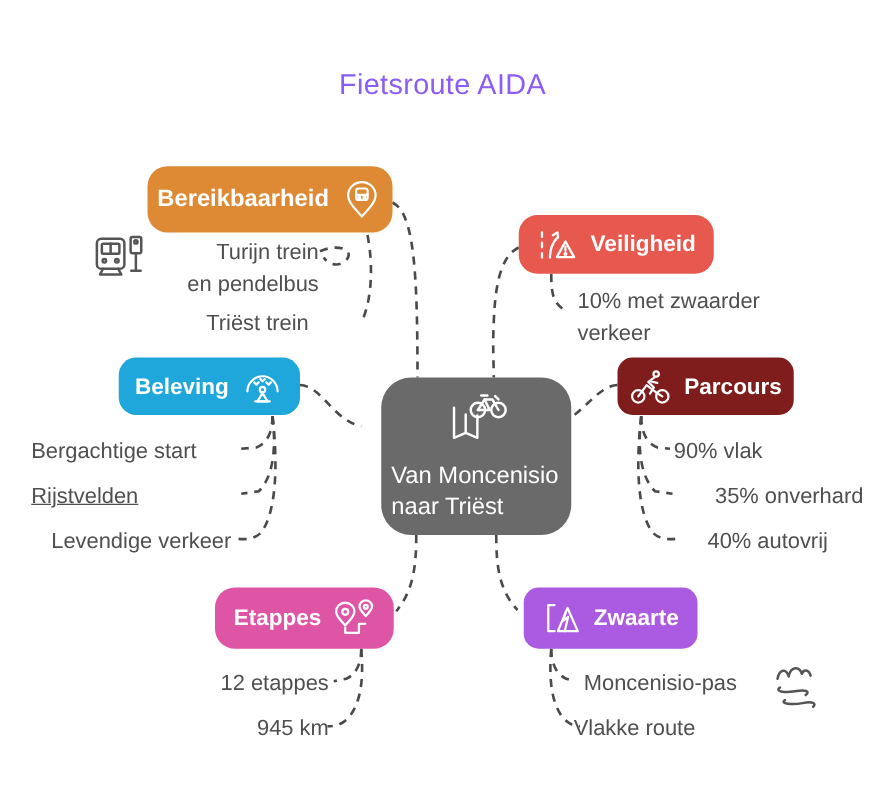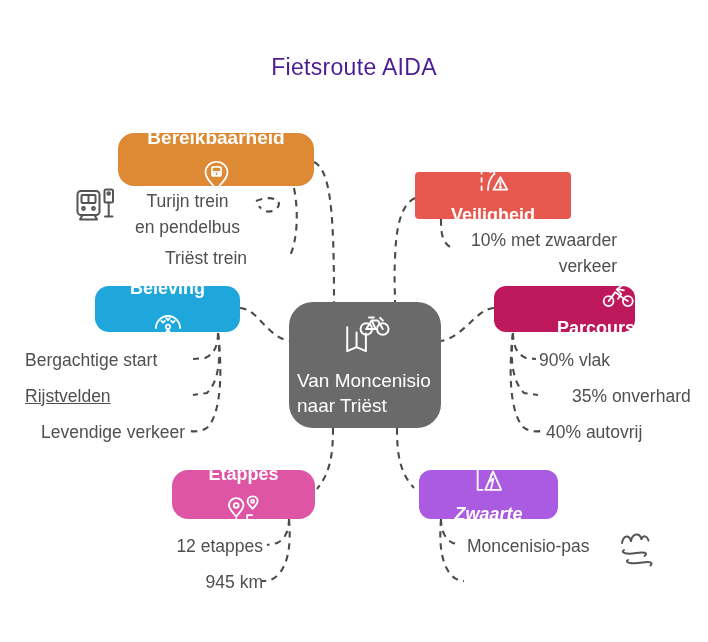--- a/index.html
+++ b/index.html
@@ -1,50 +1,50 @@
 <!DOCTYPE html>
 <html><head>
 <meta charset="utf-8">
 <style>
   html,body{margin:0;padding:0;background:#fff;}
   .stage{position:relative;width:708px;height:642px;background:#ffffff;
          font-family:"Liberation Sans",sans-serif;overflow:hidden;}
   .title{position:absolute;top:54px;left:0;width:100%;text-align:center;
-         font-size:23px;color:#4c1d95;letter-spacing:.3px;}
+         font-size:23px;color:#8b5cf6;letter-spacing:.3px;}
   
   .connectors{position:absolute;left:0;top:0;pointer-events:none;}
   .conn{fill:none;stroke:#4a4a4a;stroke-width:2.1;stroke-dasharray:6.5 5.5;}
   
   .node{position:absolute;display:flex;align-items:center;justify-content:center;
-        gap:10px;color:#fff;font-weight:700;font-size:18px;box-sizing:border-box;flex-direction:column;}
+        gap:10px;color:#fff;font-weight:700;font-size:18px;box-sizing:border-box;}
   .node svg{display:block;}
   .n-bereikbaarheid{left:118px;top:133px;width:196px;height:53px;border-radius:16px;font-size:19px;}
-  .n-veiligheid{left:415px;top:172px;width:156px;height:47px;border-radius:4px;}
+  .n-veiligheid{left:415px;top:172px;width:156px;height:47px;border-radius:15px;}
   .n-beleving{left:95px;top:286px;width:145px;height:46px;border-radius:14px;}
   .n-parcours{left:494px;top:286px;width:141px;height:46px;border-radius:12px;}
   .n-etappes{left:172px;top:470px;width:143px;height:49px;border-radius:16px;}
   .n-zwaarte{left:419px;top:470px;width:139px;height:49px;border-radius:12px;}
   
   .central{position:absolute;left:289px;top:302px;width:152px;height:126px;border-radius:24px;
            display:flex;flex-direction:column;align-items:center;justify-content:center;
            color:#fff;gap:3px;}
   .central .ctext{width:100%;padding:0 8px;box-sizing:border-box;text-align:left;
                   font-size:19px;line-height:25px;font-weight:400;}
   .central .ctext span{display:block;}
   
   .item{position:absolute;font-size:17.5px;color:#4f4f4f;line-height:26px;white-space:pre-line;}
-  .it-turijn{top:188px;left:120px;width:135px;text-align:center;}
+  .it-turijn{top:188px;left:120px;width:135px;text-align:right;}
   .it-triest{top:245px;left:165px;width:120px;text-align:left;}
-  .it-verkeer{top:227px;left:447px;width:170px;text-align:right;}
+  .it-verkeer{top:227px;left:462px;width:170px;text-align:left;}
   .it-berg{top:347px;left:25px;width:160px;text-align:left;}
   .it-rijst{top:383px;left:25px;width:160px;text-align:left;text-decoration:underline;}
   .it-levendig{top:419px;left:25px;width:160px;text-align:right;}
   .it-vlak{top:347px;left:539px;text-align:right;}
   .it-onverhard{top:383px;left:542px;margin-left:30px;}
-  .it-autovrij{top:419px;left:546px;}
+  .it-autovrij{top:419px;left:566px;}
   .it-12etappes{top:533px;left:133px;width:130px;text-align:right;}
   .it-945km{top:569px;left:133px;width:130px;text-align:right;}
   .it-pas{top:533px;left:467px;}
   .it-vlakke{top:569px;left:459px;}
   
   .deco{position:absolute;}
   .deco-train{left:74px;top:186px;}
   .deco-mountains{left:616px;top:527px;}
   .wicon{stroke:#fff;stroke-width:2;fill:none;stroke-linecap:round;stroke-linejoin:round;}
   .gicon{stroke:#555;stroke-width:2;fill:none;stroke-linecap:round;stroke-linejoin:round;}
@@ -71,21 +71,21 @@
     <path class="conn" d="M218 333 C222 368 222 408 209 426 C204 431 197 432 190 431"></path>
     <path class="conn" d="M513 333 C513 344 516 354 526 358 L536 359"></path>
     <path class="conn" d="M513 333 C510 358 512 381 524 393 L538 395"></path>
     <path class="conn" d="M513 333 C509 368 509 408 522 426 C527 431 534 432 541 431"></path>
     <path class="conn" d="M289 519 C289 529 286 539 277 543 L267 545"></path>
     <path class="conn" d="M289 519 C291 543 289 563 278 575 C273 580 268 581 262 581"></path>
     <path class="conn" d="M441 519 C441 529 444 539 453 543 L460 545"></path>
     <path class="conn" d="M441 519 C439 543 441 563 451 575 C455 579 459 581 464 581"></path>
   </svg>
 
-  <div class="central" style="background-color: rgb(106, 106, 106);">
+  <div class="central" style="background-color: rgb(106, 106, 106); margin-left: 16px;">
     <span>
       <svg class="wicon" width="58" height="48" viewBox="0 0 64 54" style="stroke-width:2.2">
         <circle cx="33.5" cy="18" r="6.5"></circle>
           <circle cx="52" cy="18" r="6.5"></circle>
         <path d="M33.5 18l6-9.5h7L52 18"></path>
         <path d="M39.5 8.5L44 18h-10.5"></path>
         <path d="M36.5 5h5.5M49 5.5l3 3"></path>
         <path d="M12 16v27l10.5-4.5L33 43V23"></path>
         <path d="M22.5 22v16.5"></path>
       </svg>
@@ -129,21 +129,21 @@
       <svg class="wicon" width="34" height="31" viewBox="0 0 38 34">
         <path d="M5.5 21A13.5 13.5 0 0 1 32.5 21"></path>
         <path d="M11.5 13l2 2 2-2M17 10l2 2 2-2M22.5 13l2 2 2-2"></path>
         <circle cx="19" cy="19.5" r="2.4"></circle>
         <path d="M19 22.5l-4.5 7.5h9z"></path>
         <path d="M12.5 30h13"></path>
       </svg>
     </span>
   </div>
 
-  <div class="node n-parcours" style="background-color: #be185d; align-items: flex-end;">
+  <div class="node n-parcours" style="background-color: #7f1d1d;">
     <span>
       <svg class="wicon" width="34" height="29" viewBox="0 0 38 32">
         <circle cx="8.5" cy="24.5" r="5.5"></circle>
         <circle cx="30" cy="24.5" r="5.5"></circle>
         <path d="M8.5 24.5l7.5-10 8.5 6.5 5.5 3.5"></path>
         <circle cx="24.5" cy="4.5" r="2.4"></circle>
         <path d="M23 7.5l-5.5 4 5 5-3.5 5.5"></path>
         <path d="M19 11l6.5 1.5"></path>
       </svg>
     </span>
@@ -156,21 +156,21 @@
       <svg class="wicon" width="33" height="31" viewBox="0 0 36 34">
         <path d="M10 3.5c4.4 0 8 3.4 8 7.8 0 3.9-3.6 7-8 12.2-4.4-5.2-8-8.3-8-12.2 0-4.4 3.6-7.8 8-7.8z"></path>
         <circle cx="10" cy="11.5" r="2.6"></circle>
         <path d="M28 1.5c3 0 5.5 2.3 5.5 5.3 0 2.7-2.5 4.8-5.5 8.4-3-3.6-5.5-5.7-5.5-8.4 0-3 2.5-5.3 5.5-5.3z"></path>
         <circle cx="28" cy="7" r="1.7"></circle>
         <path d="M10 25.5v4.5h12v-8h5.5"></path>
       </svg>
     </span>
   </div>
 
-  <div class="node n-zwaarte" style="background-color: rgb(171, 90, 226); font-style: italic;">
+  <div class="node n-zwaarte" style="background-color: rgb(171, 90, 226);">
     <span>
       <svg class="wicon" width="31" height="29" viewBox="0 0 34 32">
         <path d="M10.5 4.5H5v23h5.5"></path>
         <path d="M13.5 27.5L22 7l9 20.5z"></path>
         <path d="M20.5 10.5l-2.5 8 4.5-3.5-3 12.5"></path>
       </svg>
     </span>
     <span class="nlabel">Zwaarte</span>
   </div>
 
@@ -181,20 +181,21 @@
 verkeer</div>
   <div class="item it-berg">Bergachtige start</div>
   <div class="item it-rijst">Rijstvelden</div>
   <div class="item it-levendig">Levendige verkeer</div>
   <div class="item it-vlak">90% vlak</div>
   <div class="item it-onverhard">35% onverhard</div>
   <div class="item it-autovrij">40% autovrij</div>
   <div class="item it-12etappes">12 etappes</div>
   <div class="item it-945km">945 km</div>
   <div class="item it-pas">Moncenisio-pas</div>
+  <div class="item it-vlakke">Vlakke route</div>
 
   <span class="deco deco-train">
     <svg class="gicon" width="44" height="40" viewBox="0 0 44 40">
       <rect x="3.5" y="5" width="22" height="24" rx="3.5"></rect>
       <rect x="7.5" y="9" width="14" height="8" rx="1"></rect>
       <path d="M14.5 9v8"></path>
       <circle cx="9.5" cy="22.5" r="1.4"></circle>
       <circle cx="19.5" cy="22.5" r="1.4"></circle>
       <path d="M8.5 29l-2.5 4.5h17L20.5 29"></path>
       <rect x="30.5" y="3.5" width="8.5" height="13" rx="1.5"></rect>

